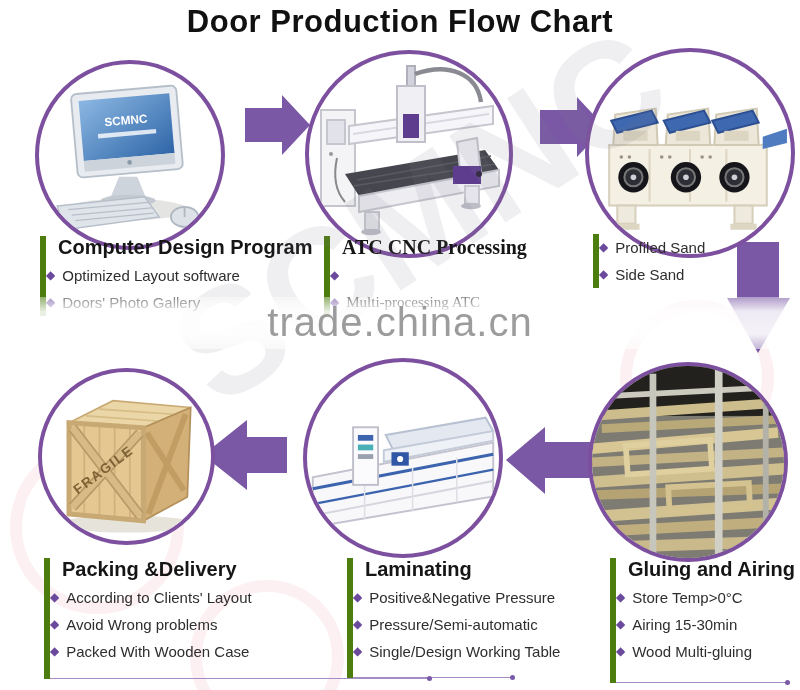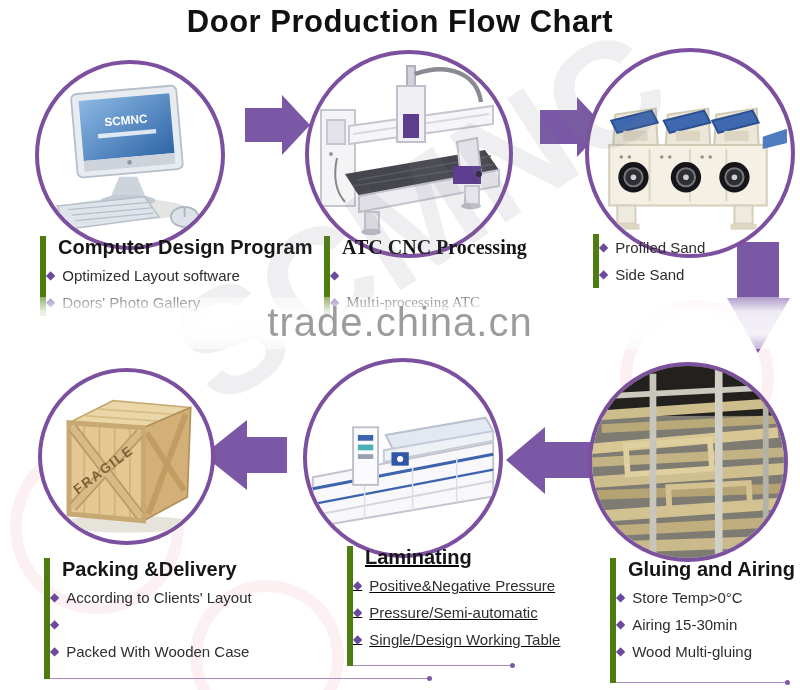--- a/index.html
+++ b/index.html
@@ -31,21 +31,21 @@
   
   .station{position:absolute;z-index:2;border-left:6px solid #4d7c0f;padding-left:0;}
   .stitle{font-size:20px;font-weight:bold;color:#151515;margin:0 0 3px 12px;white-space:nowrap;}
   .brow{display:flex;align-items:center;gap:7px;line-height:27px;white-space:nowrap;}
   .dia{color:#6b4a9e;font-size:12px;}
   .btxt{font-size:15px;color:#2e2e2e;}
   #s1{left:40px;top:236px;width:285px;}
   #s2{left:324px;top:236px;width:256px;font-family:Liberation Serif, serif;}
   #s3{left:593px;top:234px;width:202px;}
   #s4{left:610px;top:558px;width:172px;height:125px;}
-  #s5{left:347px;top:546px;width:160px;height:120px;text-decoration:underline;}
+  #s5{left:347px;top:558px;width:160px;height:120px;}
   #s6{left:44px;top:558px;width:380px;height:121px;}
   .bline{position:absolute;left:0;bottom:0;width:100%;height:1px;background:#a58cc5;}
   .bline .dot{position:absolute;right:-2px;top:-2px;width:5px;height:5px;background:#7a5aa8;border-radius:50%;}
   
   .band{position:absolute;left:0;top:297px;width:800px;height:52px;z-index:5;
     background:linear-gradient(180deg,rgba(255,255,255,.40) 0%,rgba(255,255,255,.88) 28%,
                rgba(255,255,255,.92) 72%,rgba(255,255,255,.55) 100%);}
   .band-text{position:absolute;left:0;top:300px;width:800px;text-align:center;z-index:6;
     font-size:40px;color:#9c9c9c;letter-spacing:1px;}
   svg text{font-family:"Liberation Sans",sans-serif;}
@@ -294,20 +294,21 @@
   </div>
 
   <div class="station" id="s6">
     <div class="stitle">Packing &amp;Delivery</div>
     <div class="brow">
       <span class="dia">◆</span>
       <span class="btxt">According to Clients' Layout</span>
     </div>
     <div class="brow">
       <span class="dia">◆</span>
+      <span class="btxt">Avoid Wrong problems</span>
     </div>
     <div class="brow">
       <span class="dia">◆</span>
       <span class="btxt">Packed With Wooden Case</span>
     </div>
     <div class="bline">
         <span class="dot"></span>
       </div>
   </div>
 

